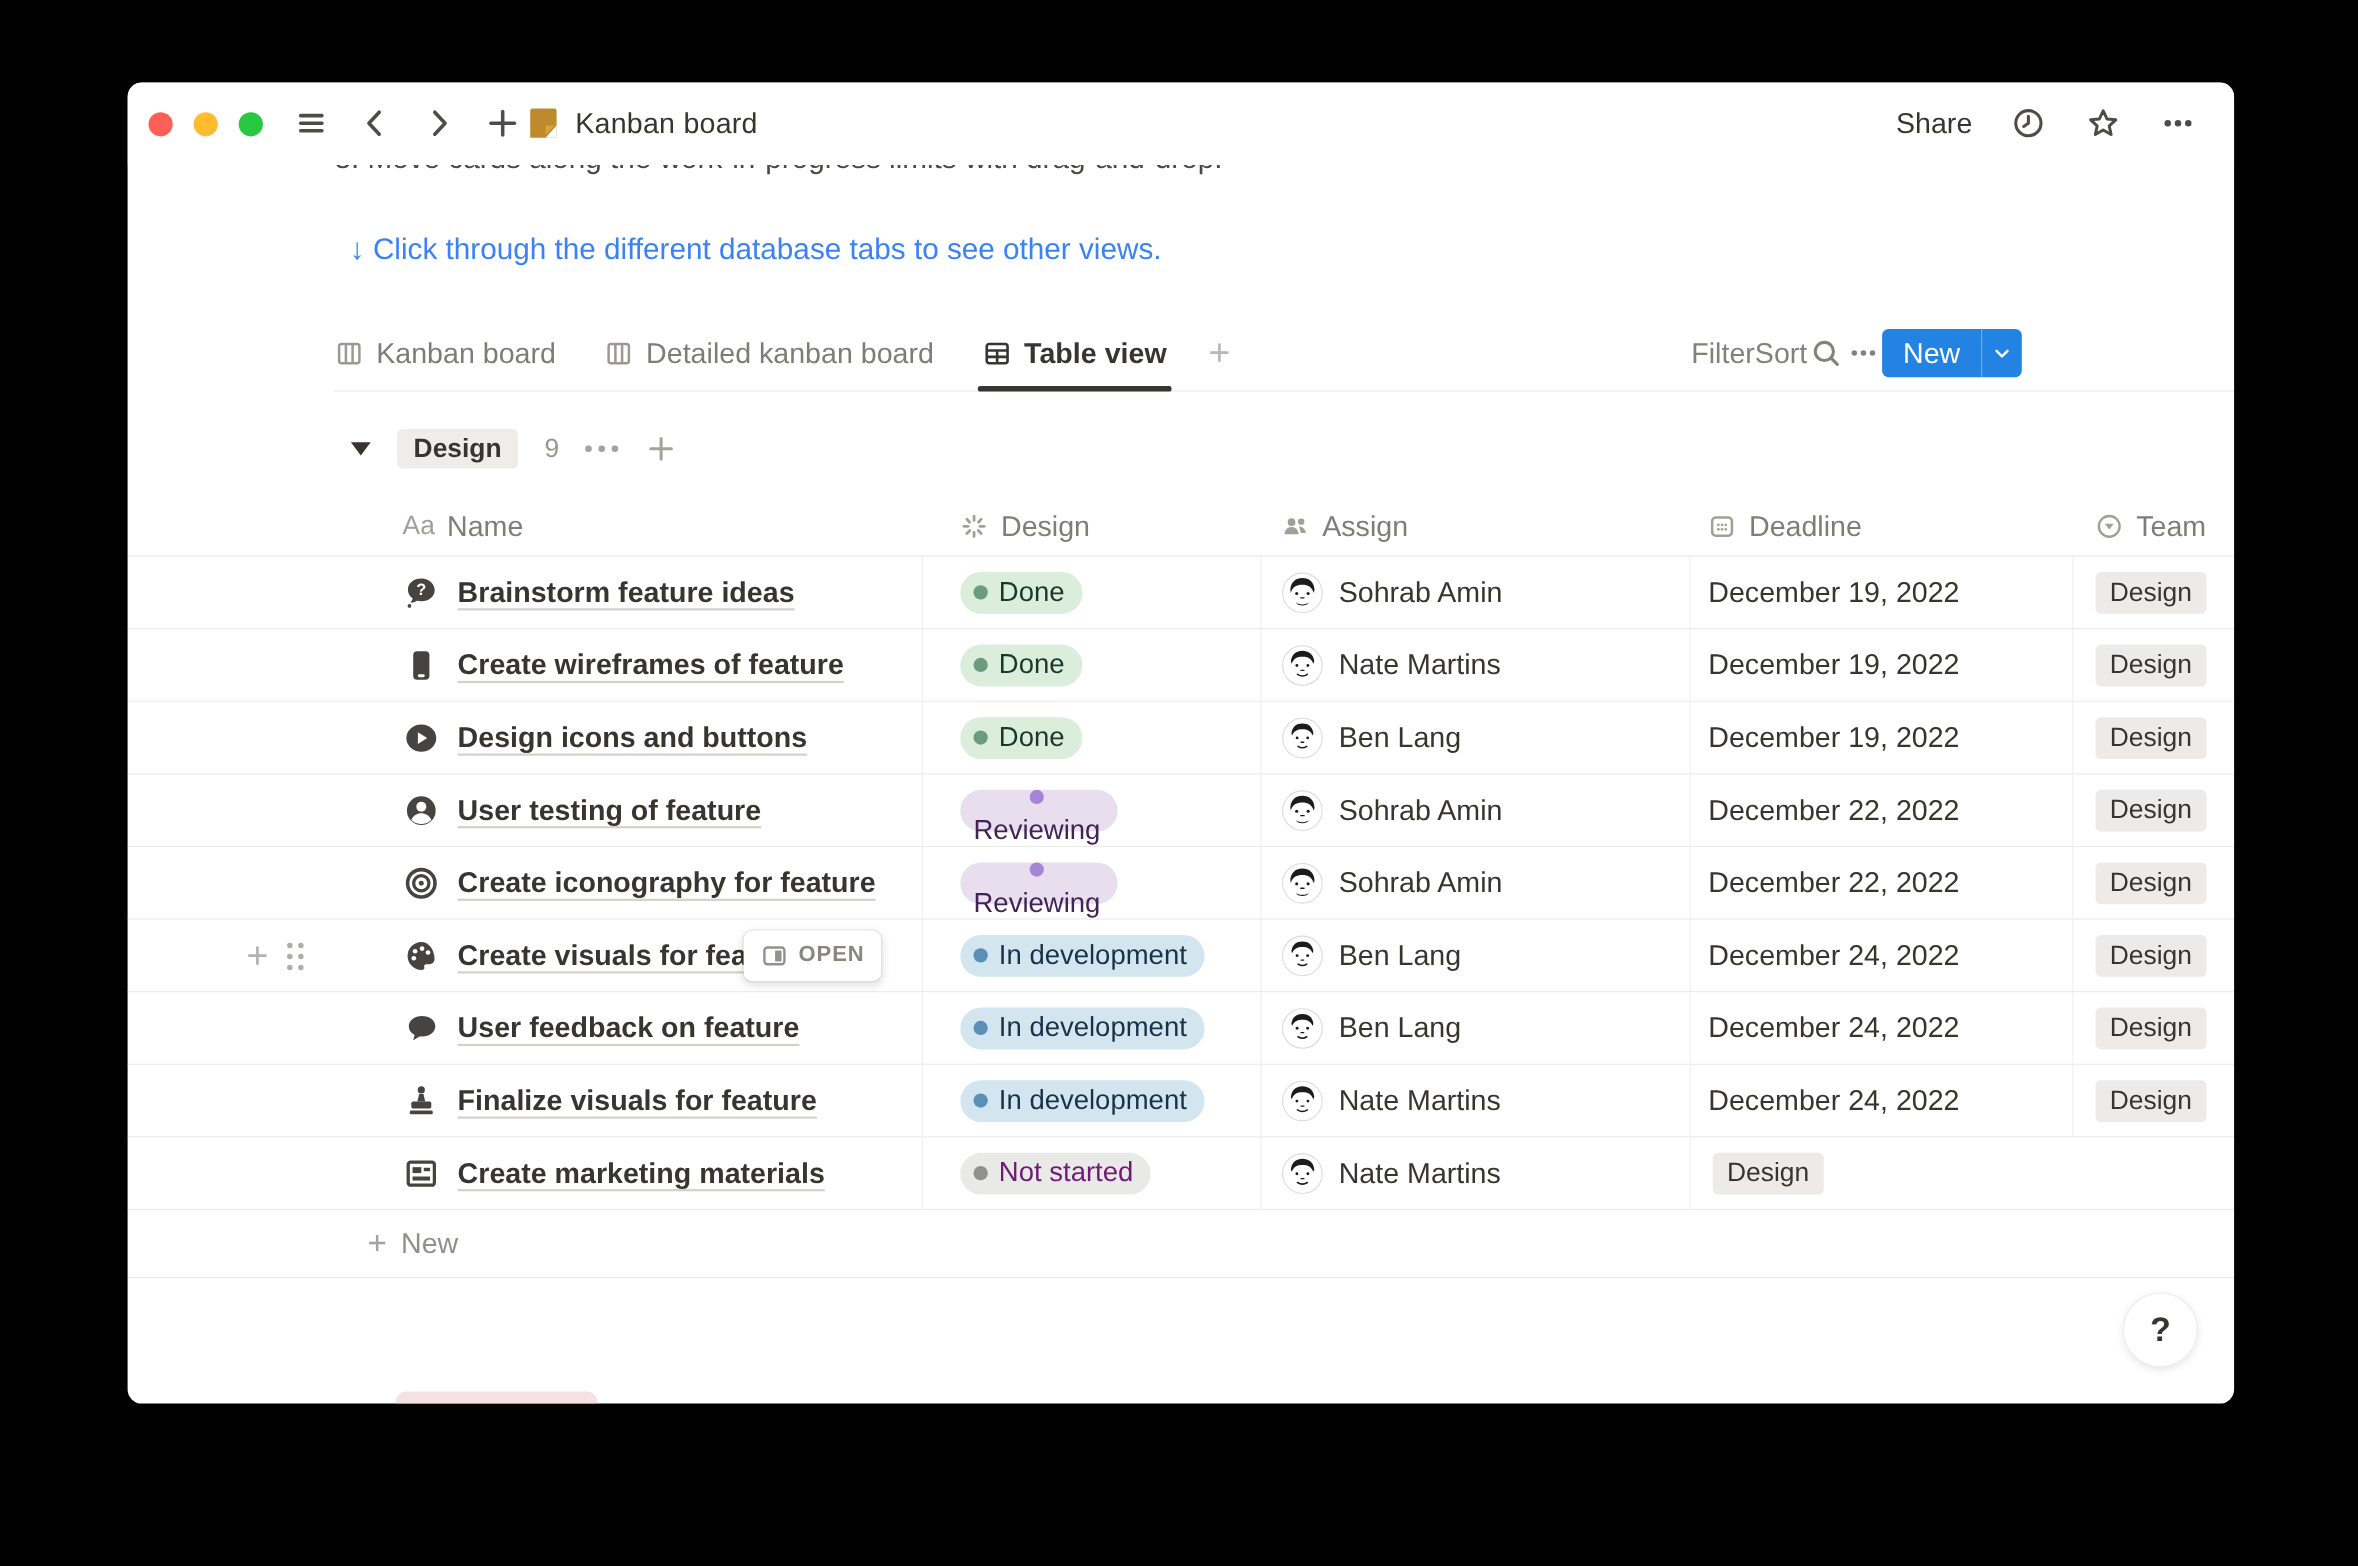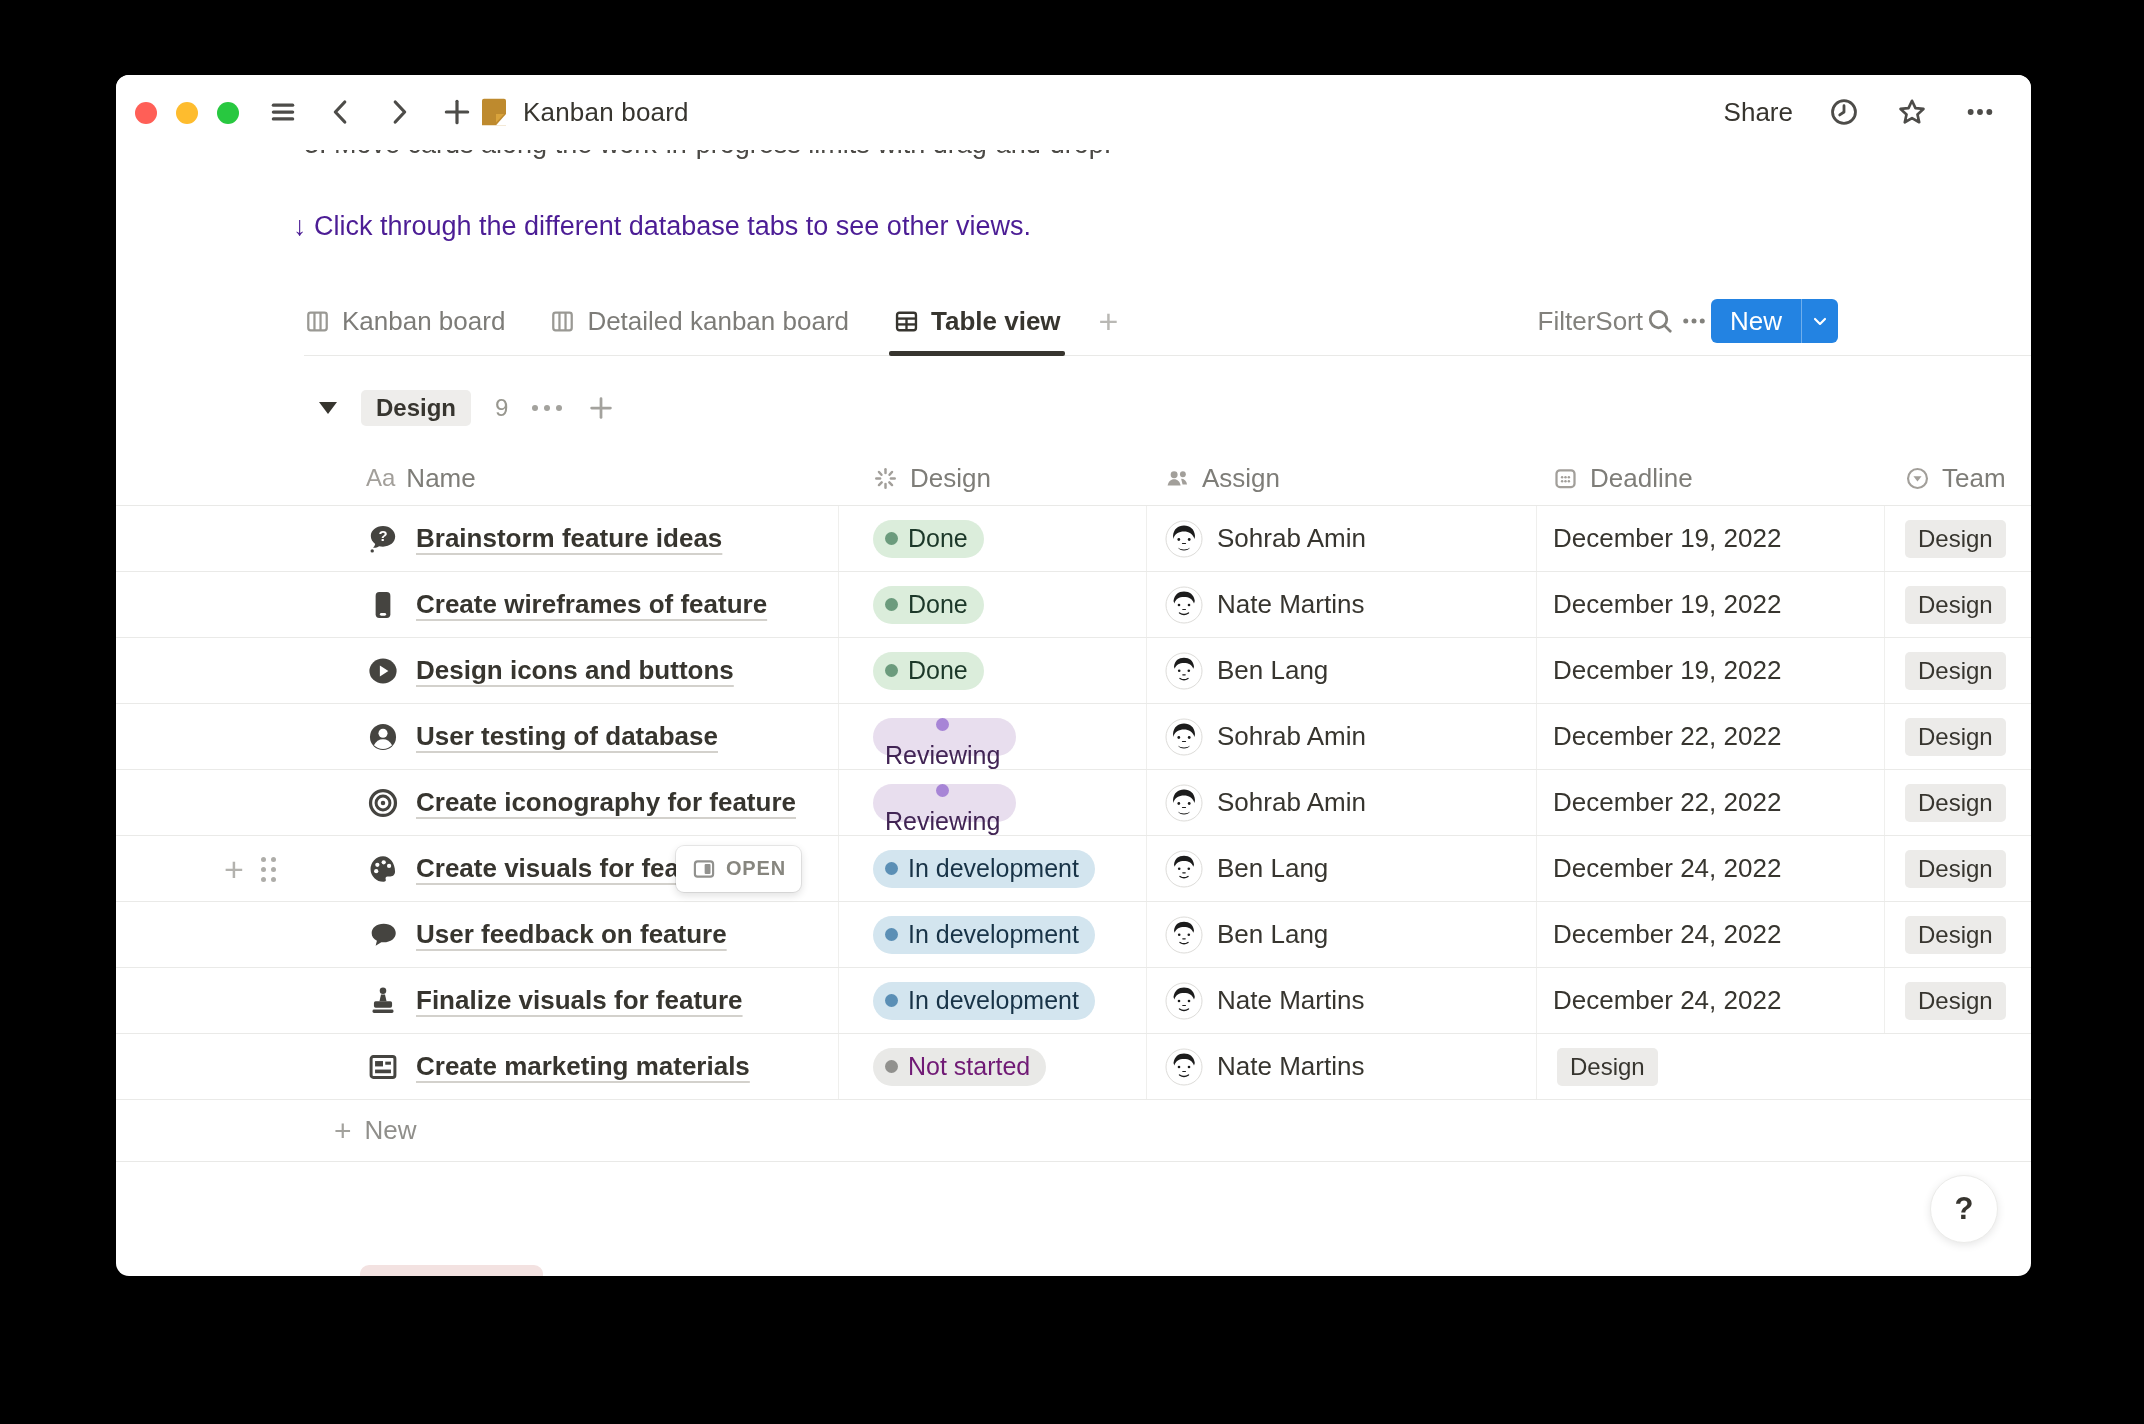--- a/index.html
+++ b/index.html
@@ -18,21 +18,21 @@
   .nav-ic { width:34px; height:34px; display:flex; align-items:center; justify-content:center; color:#4D4C49; }
   .pagehead { position:absolute; left:362px; top:20px; display:flex; gap:13px; align-items:center; }
   .page-title { font-size:26px; color:#37352F; font-weight:500; letter-spacing:.2px; }
   .tb-right { position:absolute; right:34px; top:20px; display:flex; gap:34px; align-items:center; }
   .share { font-size:26px; color:#37352F; }
   svg { display:block; }
 
   
   .scrolled { position:absolute; left:188px; top:50px; z-index:1; font-size:27px; line-height:38px;
               color:#4B4945; white-space:nowrap; }
-  .hintline { position:absolute; left:177px; top:136px; font-size:27px; color:#4c1d95; }
+  .hintline { position:absolute; left:202px; top:136px; font-size:27px; color:#3b82f6; }
 
   
   .viewbar { position:absolute; left:188px; top:212px; width:1727px; height:69px; border-bottom:1px solid #E9E9E7; }
   .tabs { position:absolute; left:0; top:0; height:100%; display:flex; gap:44px; align-items:center; }
   .vtab { position:relative; height:100%; display:flex; gap:11px; align-items:center; font-size:26px; color:#7D7C78; cursor:pointer; }
   .vtab .ticn { color:#9A9994; }
   .vtab.active { color:#37352F; font-weight:600; }
   .vtab.active .ticn { color:#37352F; }
   .vtab.active::after { content:""; position:absolute; left:-4px; right:-4px; bottom:-1px; height:5px; border-radius:2px; background:#37352F; }
   .addview { color:#B9B8B4; font-size:34px; font-weight:300; margin-left:-6px; }
@@ -425,21 +425,21 @@
 
     <div class="trow">
       <div class="cell c-name">
           <span class="ric">
             <svg width="34" height="34" viewBox="0 0 24 24">
               <circle cx="12" cy="12" r="9.2" fill="currentColor"></circle>
               <circle cx="12" cy="9.4" r="3.2" fill="#fff"></circle>
               <path d="M5.6 17.9a9.2 9.2 0 0 0 12.8 0c-1.3-2.9-3.6-4.3-6.4-4.3s-5.1 1.4-6.4 4.3z" fill="#fff"></path>
             </svg>
           </span>
-          <span class="rname">User testing of database</span>
+          <span class="rname">User testing of feature</span>
         </div>
       <div class="cell c-status b-l">
           <span class="pill st-rev">
             <span class="dot"></span>
             <span>Reviewing</span>
           </span>
         </div>
       <div class="cell c-assign b-l">
           <span class="avatar">
             <svg width="38" height="38" viewBox="0 0 38 38">

